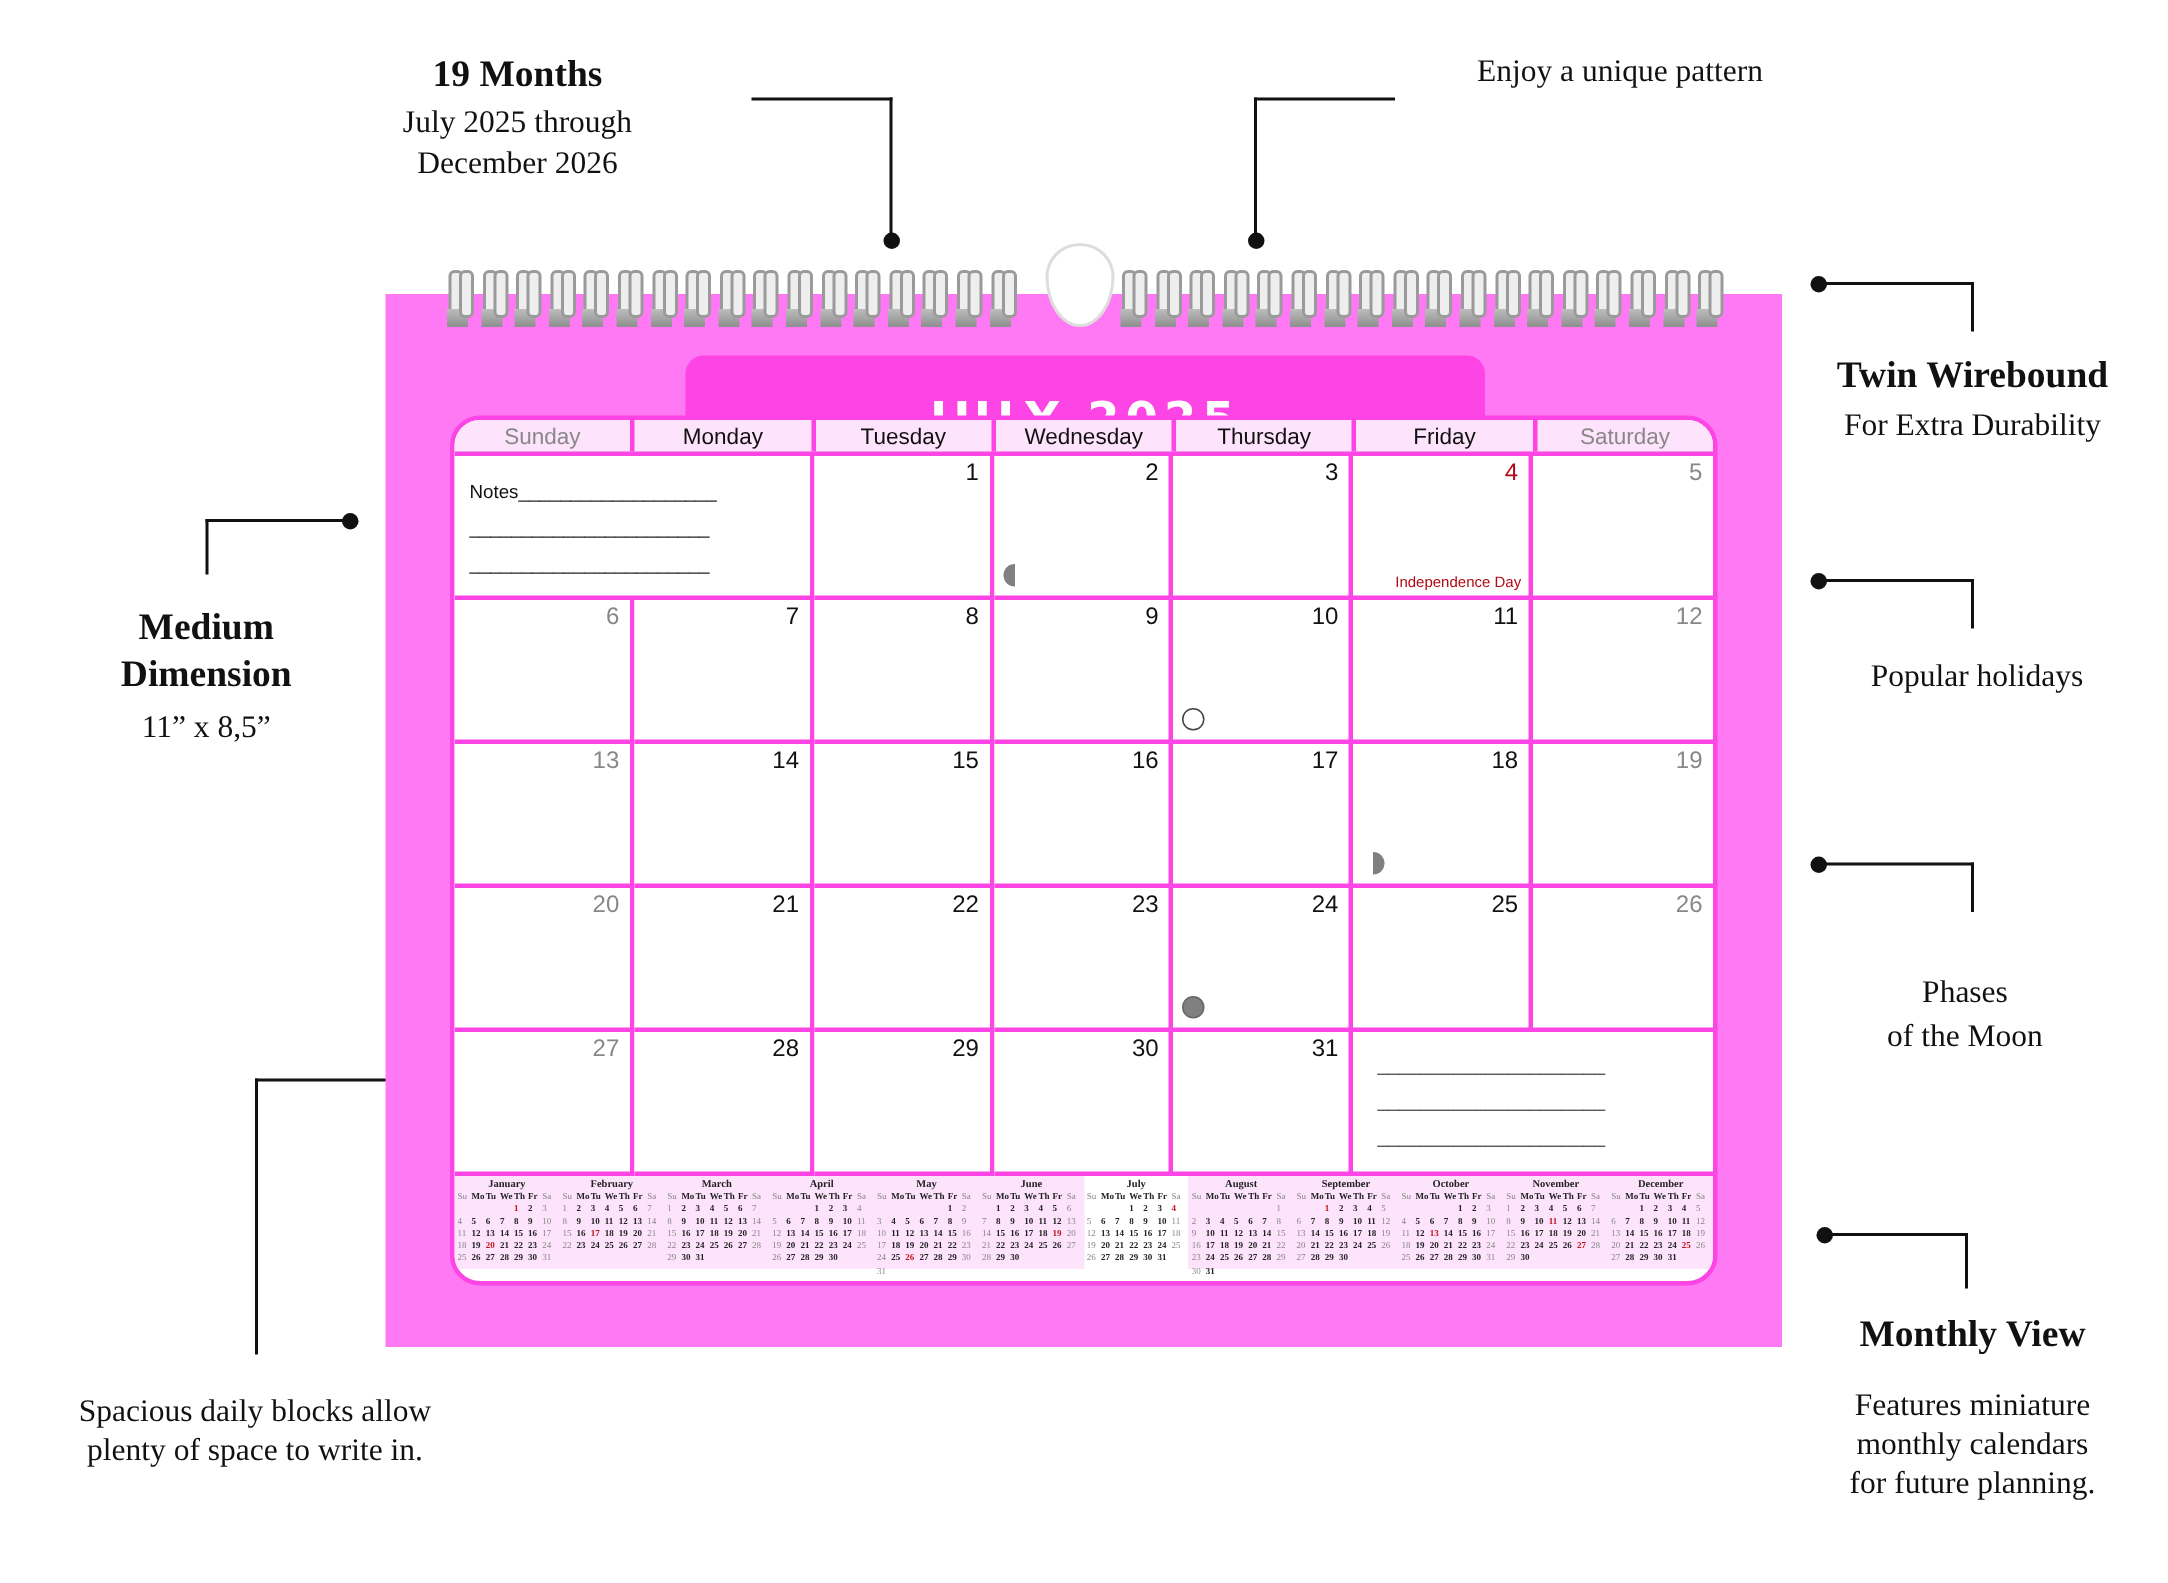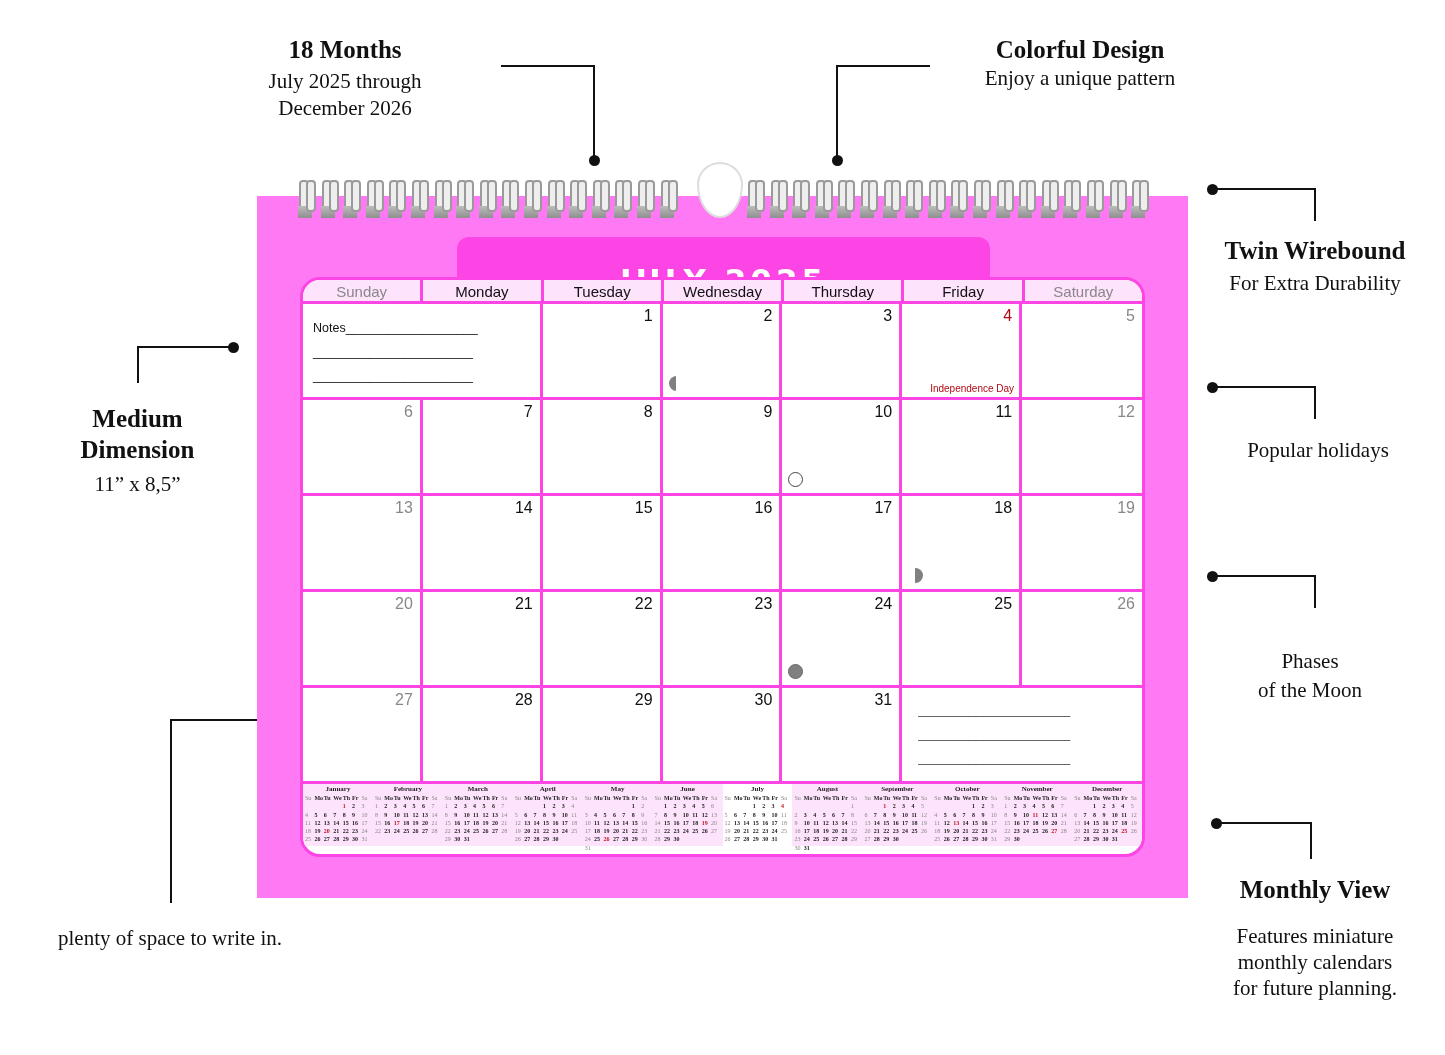--- a/index.html
+++ b/index.html
@@ -51,30 +51,29 @@
   .mini .mname { font-size: 7px; font-weight: bold; text-align: center; line-height: 9px; color: #222; }
   .mini .mgrid { display: grid; grid-template-columns: repeat(7, 1fr); font-size: 6px; line-height: 8.3px; text-align: left; }
   .mini .mgrid span { color: #222; font-weight: bold; }
   .mini .mgrid span.w { color: #888; font-weight: normal; }
   .mini .mgrid span.h { color: #c4111c; }
 </style>
 </head>
 <body>
 
 <div class="callout" style="left:240px;top:34px;width:210px;">
-  <div class="title">18 Months</div>
+  <div class="title">19 Months</div>
   <div class="sub" style="margin-top:3px;">July 2025 through</div>
   <div class="sub">December 2026</div>
 </div>
 <div class="line" style="left:501px;top:65px;width:94px;height:2px;"></div>
 <div class="line" style="left:593px;top:65px;width:2px;height:93px;"></div>
 <div class="dot" style="left:589px;top:155px;"></div>
 
 <div class="callout" style="left:960px;top:34px;width:240px;">
-  <div class="title">Colorful Design</div>
   <div class="sub">Enjoy a unique pattern</div>
 </div>
 <div class="line" style="left:836px;top:65px;width:94px;height:2px;"></div>
 <div class="line" style="left:836px;top:65px;width:2px;height:93px;"></div>
 <div class="dot" style="left:832px;top:155px;"></div>
 
 <div class="dot" style="left:1207px;top:184px;"></div>
 <div class="line" style="left:1212px;top:188px;width:104px;height:2px;"></div>
 <div class="line" style="left:1314px;top:188px;width:2px;height:33px;"></div>
 <div class="callout" style="left:1200px;top:235px;width:230px;">
@@ -113,20 +112,21 @@
 <div class="callout" style="left:50px;top:403px;width:175px;">
   <div class="title">Medium</div>
   <div class="title">Dimension</div>
   <div class="sub" style="margin-top:6px;">11” x 8,5”</div>
 </div>
 
 <div class="dot" style="left:308px;top:715px;"></div>
 <div class="line" style="left:170px;top:719px;width:140px;height:2px;"></div>
 <div class="line" style="left:170px;top:719px;width:2px;height:184px;"></div>
 <div class="callout" style="left:15px;top:925px;width:310px;">
+  <div class="sub" style="line-height:26px;margin-top:2px;">Spacious daily blocks allow</div>
   <div class="sub" style="line-height:26px;">plenty of space to write in.</div>
 </div>
 
 <div class="board"></div>
 <div class="spiral" id="spiral-left" style="left:296px;">
     <div class="ring">
       <div class="base"></div>
     </div>
     <div class="ring">
       <div class="base"></div>

